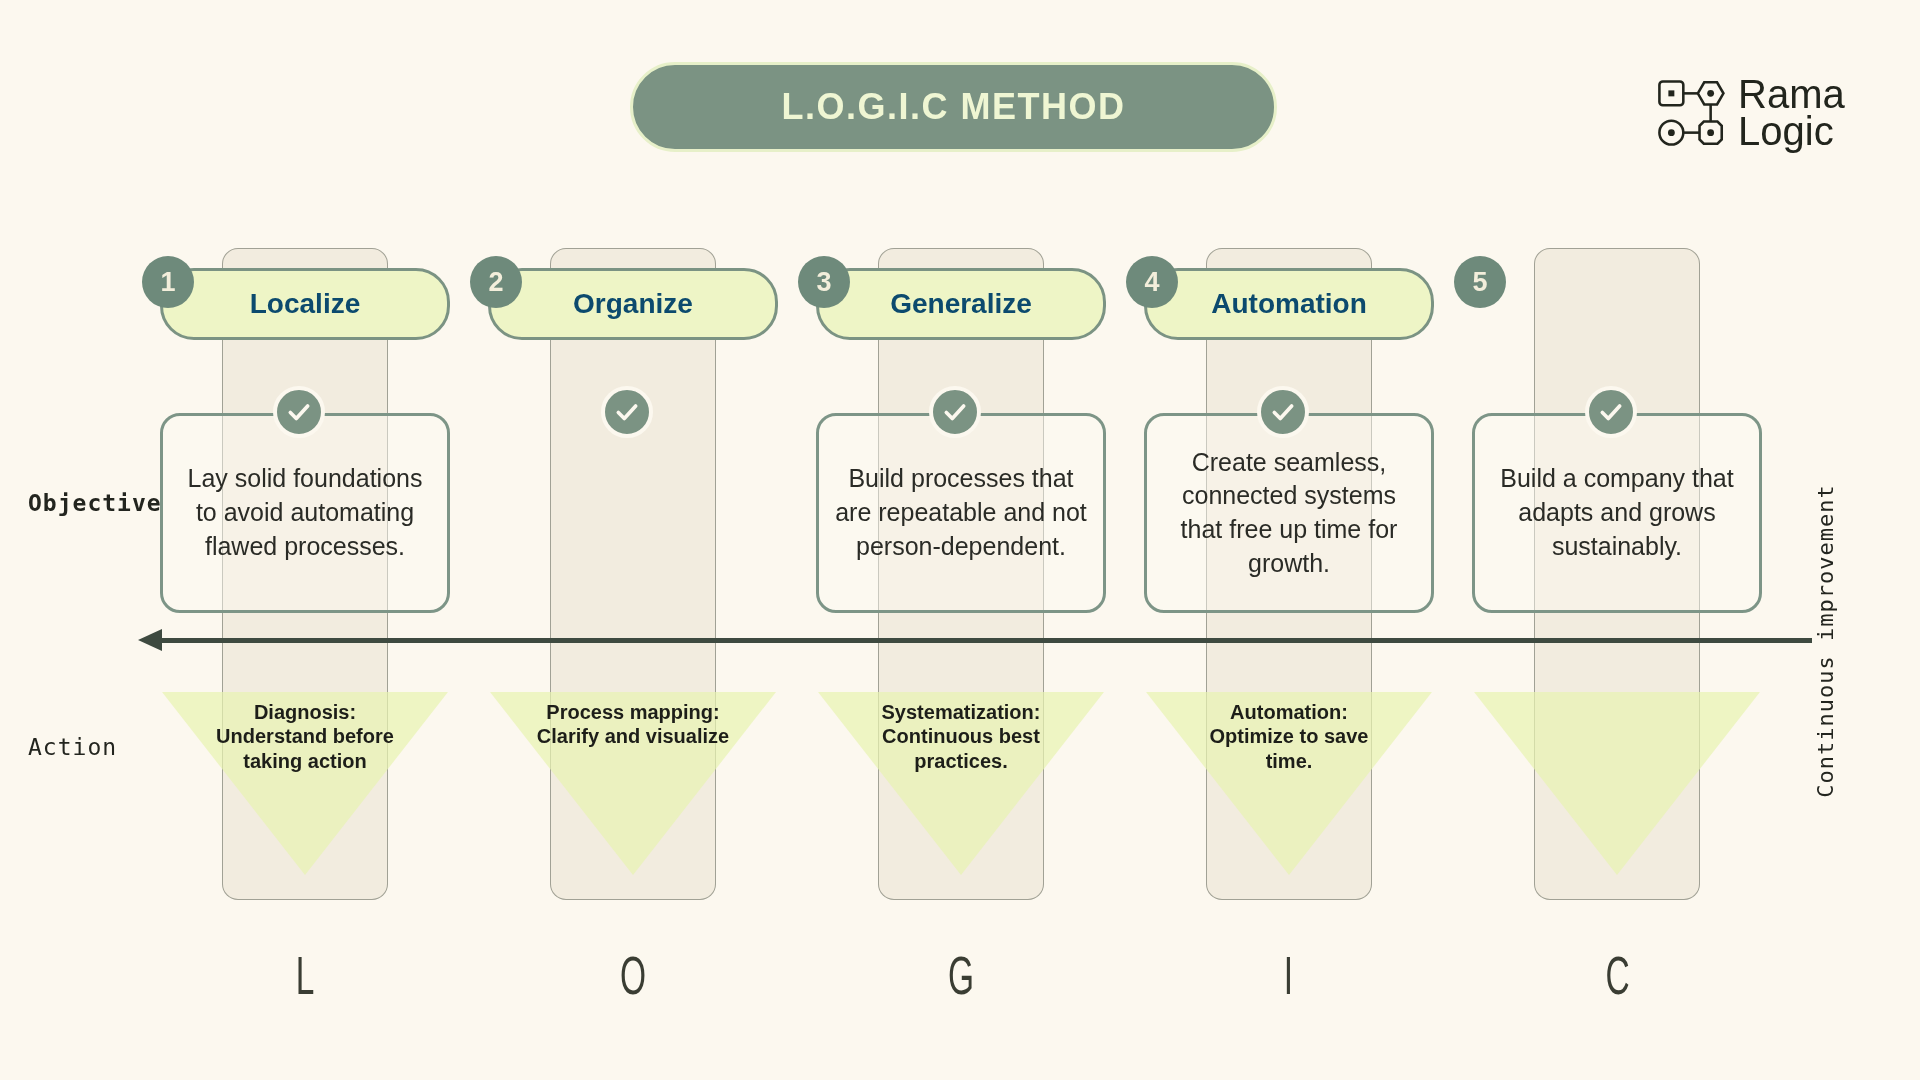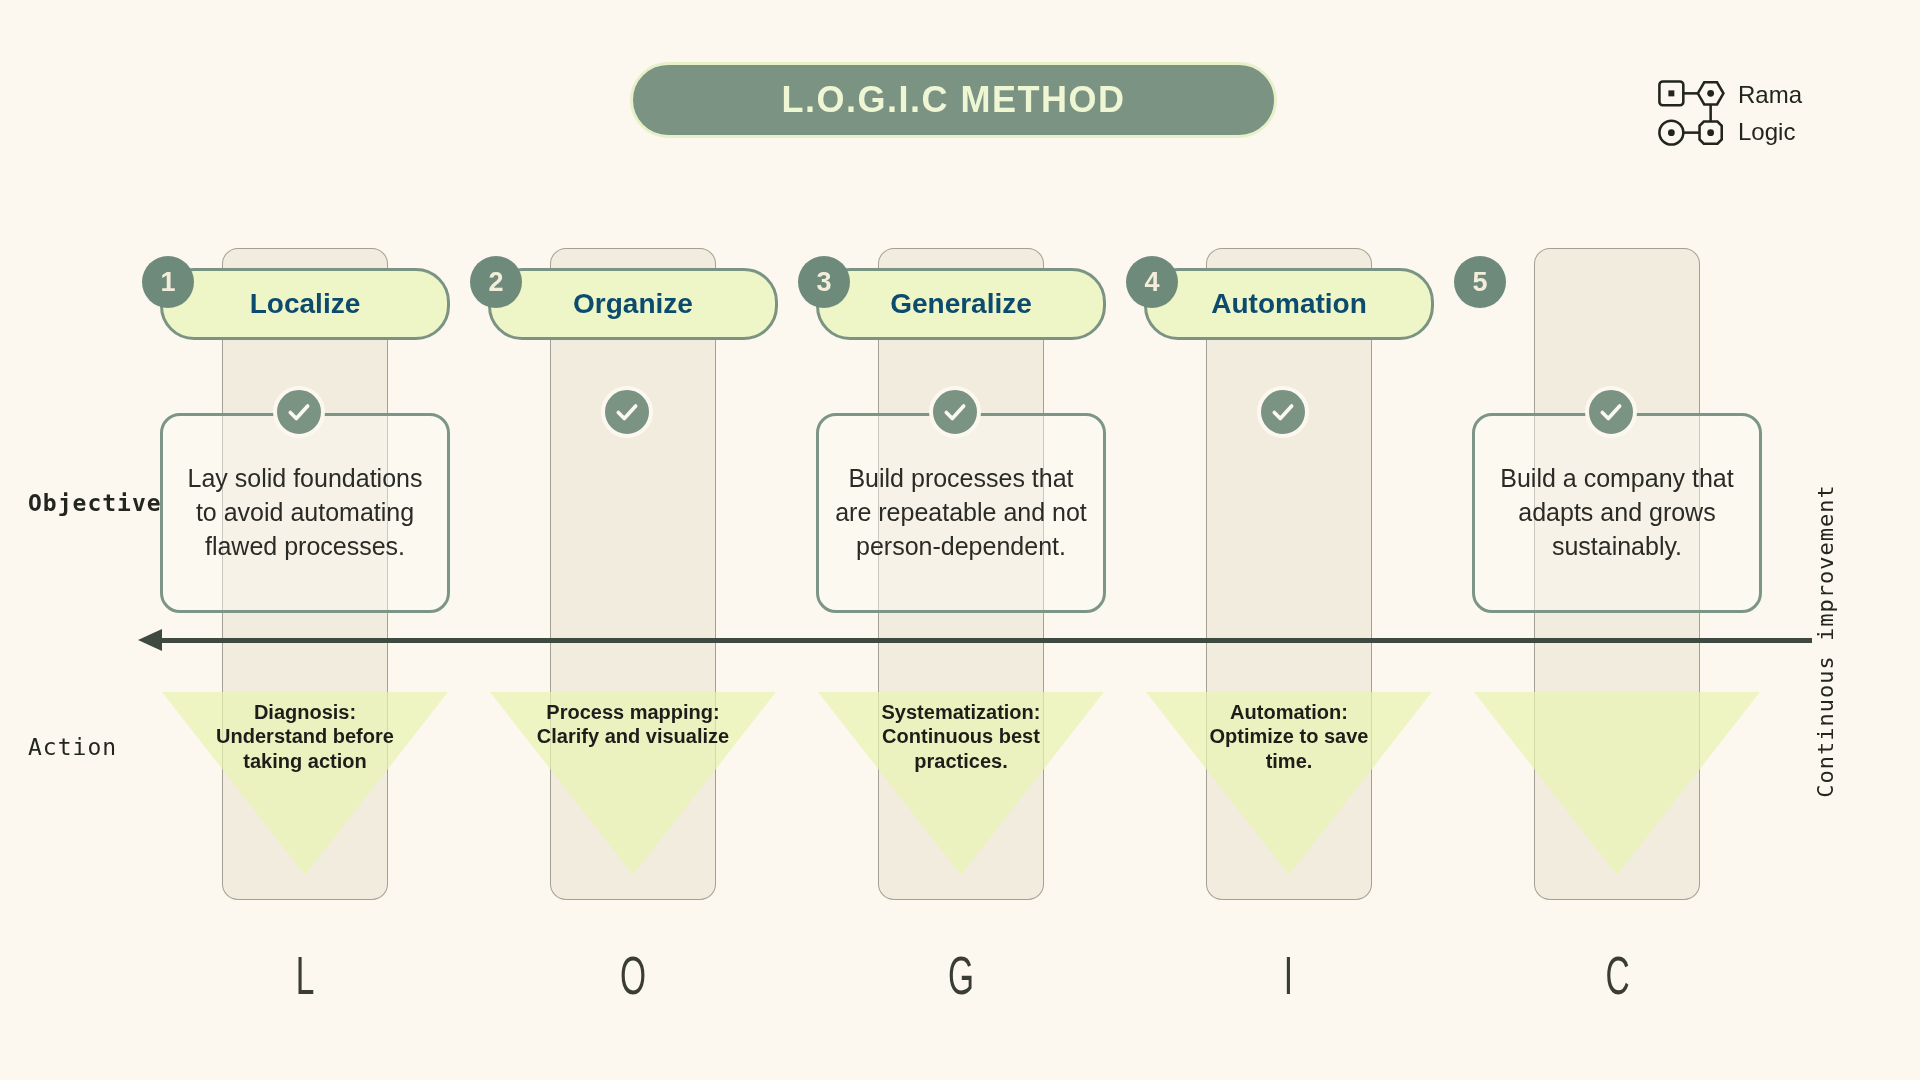--- a/index.html
+++ b/index.html
@@ -4,31 +4,31 @@
 <style>
   html,body{margin:0;padding:0;}
   .stage{
     position:relative; width:1920px; height:1080px;
     background:#fcf8ef; overflow:hidden;
     font-family:"Liberation Sans", sans-serif;
     color:#23251f;
   }
   
   .title-pill{
-    position:absolute; left:630px; top:62px; width:647px; height:76px;
+    position:absolute; left:630px; top:62px; width:647px; height:90px;
     background:#7b9383; border:3px solid #e7f0c9; border-radius:48px;
     display:flex; align-items:center; justify-content:center; box-sizing:border-box;
   }
   .title-pill span{
     font-size:36px; font-weight:bold; letter-spacing:1.5px; color:#eff6d3;
   }
   
   .brand{position:absolute; left:1656px; top:76px; display:flex; gap:12px; align-items:center;}
   .brand svg{display:block;}
-  .brand-text{font-size:24px; line-height:37px; color:#22251d; font-weight:500;}
+  .brand-text{font-size:40px; line-height:37px; color:#22251d; font-weight:500;}
   
   .row-label{
     position:absolute; font-family:"DejaVu Sans Mono", monospace;
     font-size:23px; color:#23251f; letter-spacing:1px;
   }
   .row-label.objective{left:28px; top:490px;font-weight:bold;}
   .row-label.action{left:28px; top:734px;}
   
   .arrow-line{
     position:absolute; left:150px; top:638px; width:1662px; height:5px;
@@ -190,20 +190,23 @@
     <div class="bar"></div>
     <div class="head-pill">
         <span>Automation</span>
       </div>
     <div class="badge">4</div>
     <div class="check">
       <svg width="26" height="26" viewBox="0 0 24 24" fill="none" stroke="#fcf8ef" stroke-width="3.4" stroke-linecap="round" stroke-linejoin="round">
           <path d="M4 12.5 L9.5 18 L20 6.5"></path>
         </svg>
     </div>
+    <div class="obj-box">
+      <div class="obj-text">Create seamless, connected systems that free up time for growth.</div>
+    </div>
     <div class="triangle"></div>
     <div class="action-text" style="width:200px; left:45px;">Automation: Optimize to save time.</div>
     <div class="letter"><span>I</span></div>
   </div>
 
   <div class="col" style="left:1472px">
     <div class="bar"></div>
     <div class="badge">5</div>
     <div class="check">
       <svg width="26" height="26" viewBox="0 0 24 24" fill="none" stroke="#fcf8ef" stroke-width="3.4" stroke-linecap="round" stroke-linejoin="round">

